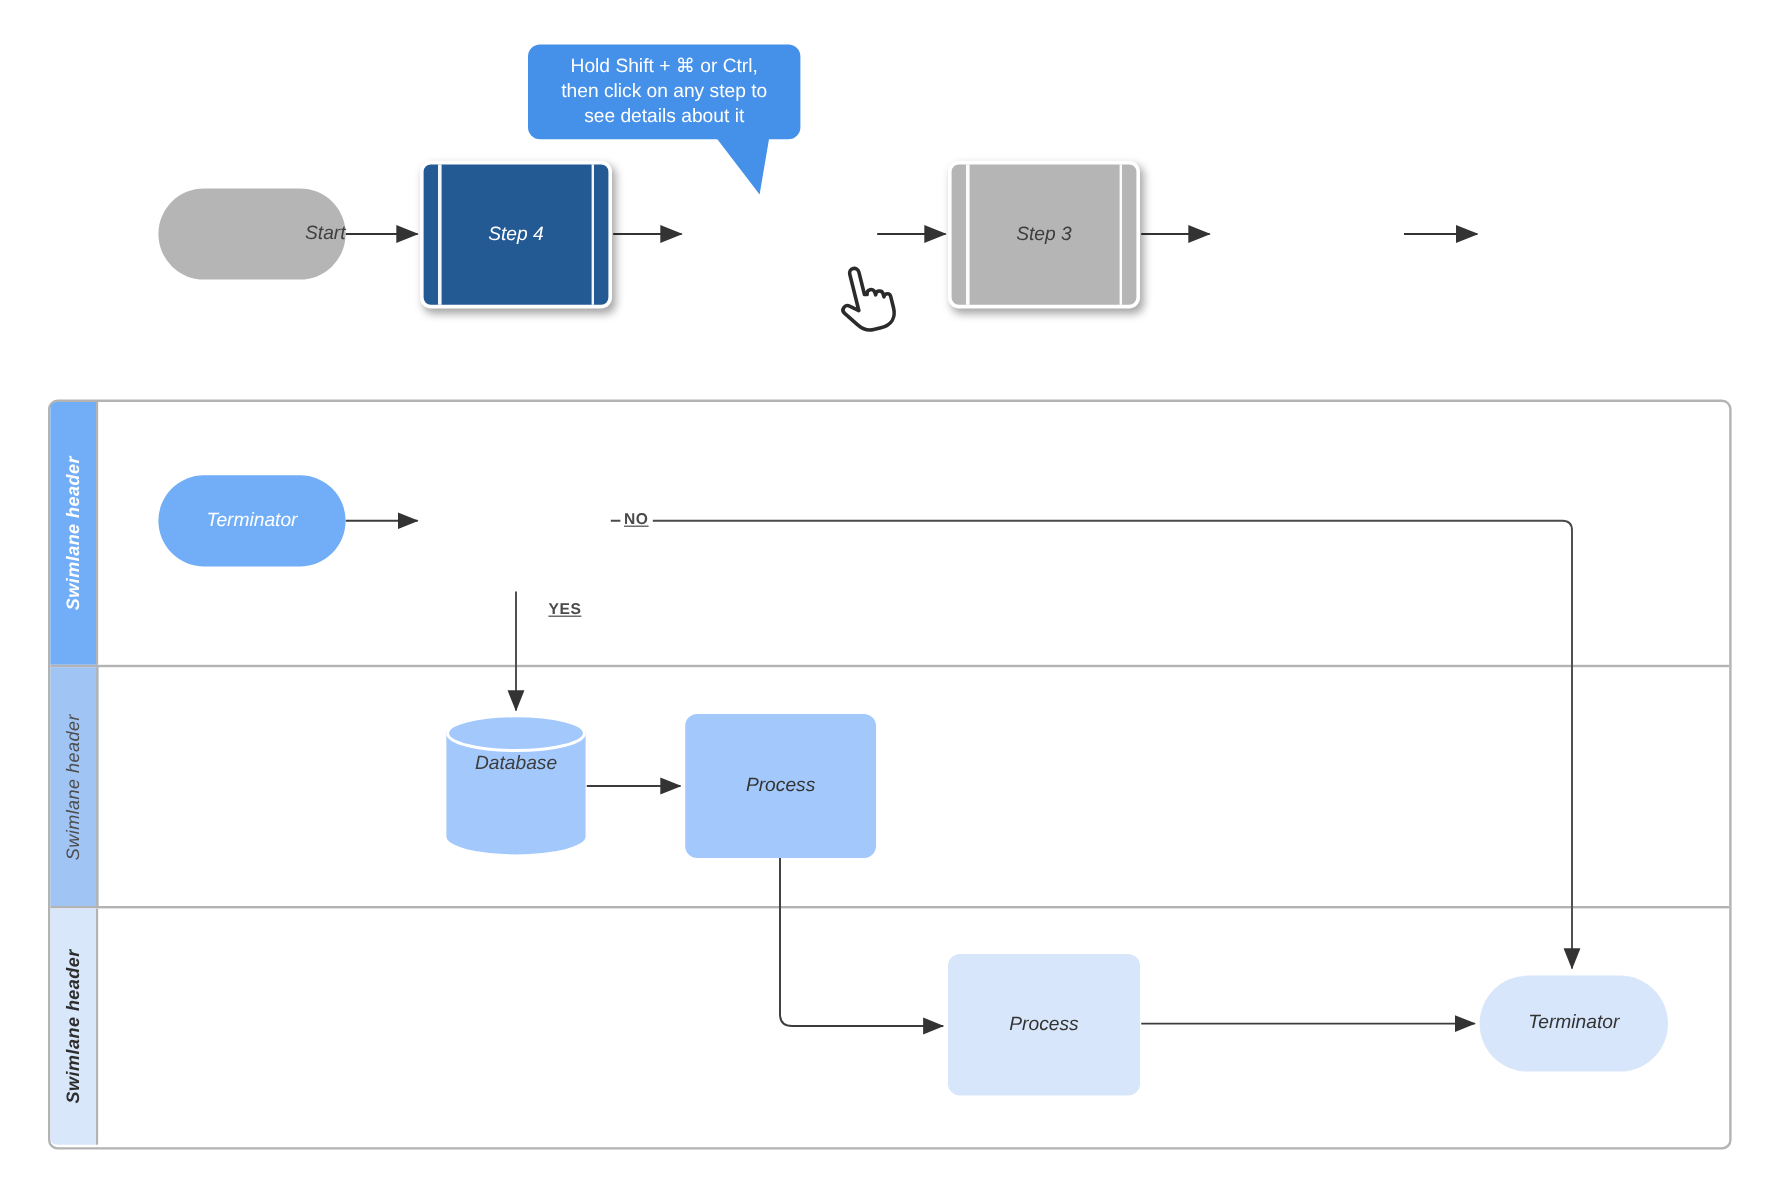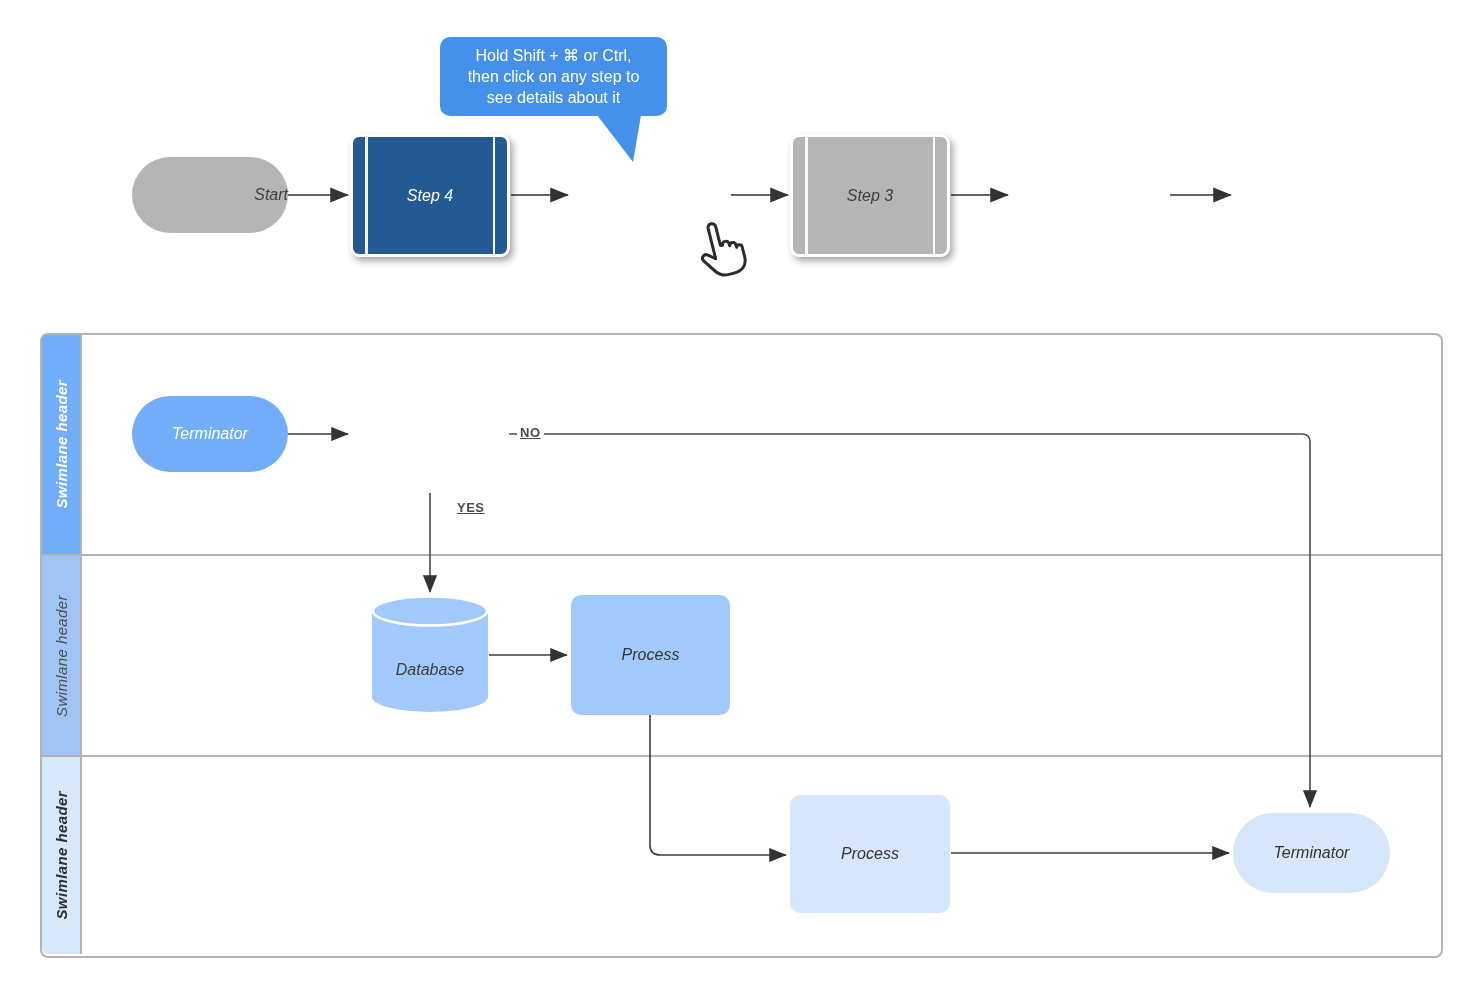--- a/index.html
+++ b/index.html
@@ -49,21 +49,21 @@
   .lane3 .lane-header{background:#d9e7fb;border-radius:0 0 0 5px;}
   .lane3 .lane-header span{color:#2e2e2e;font-weight:bold;}
   .lane-body{flex:1;}
 
   
   .terminator1{left:132px;top:396px;width:156px;height:76px;background:#71aef7;color:#ffffff;}
   .decision-wrap{left:346px;top:370px;width:168px;height:128px;background:transparent;}
   .decision-wrap svg{position:absolute;left:0;top:0;}
   .decision-wrap .lbl{position:relative;z-index:1;}
   .database-wrap{left:371px;top:595px;width:118px;height:118px;background:transparent;
-                 align-items:flex-end;padding-bottom:34px;}
+                 padding-bottom:34px;}
   .database-wrap svg{position:absolute;left:0;top:0;}
   .database-wrap .lbl{position:relative;z-index:1;}
   .process2{left:571px;top:595px;width:159px;height:120px;background:#a3c9fc;border-radius:10px;color:#333;}
   .process3{left:790px;top:795px;width:160px;height:118px;background:#d7e6fb;border-radius:10px;color:#333;}
   .terminator3{left:1233px;top:813px;width:157px;height:80px;background:#d7e6fb;color:#333;}
 
   
   .edge-label{position:absolute;z-index:3;font-size:13px;font-weight:bold;color:#4a4a4a;
               background:#ffffff;padding:0 3px;letter-spacing:.5px;text-decoration:underline;}
   .label-no{left:517px;top:425px;}

